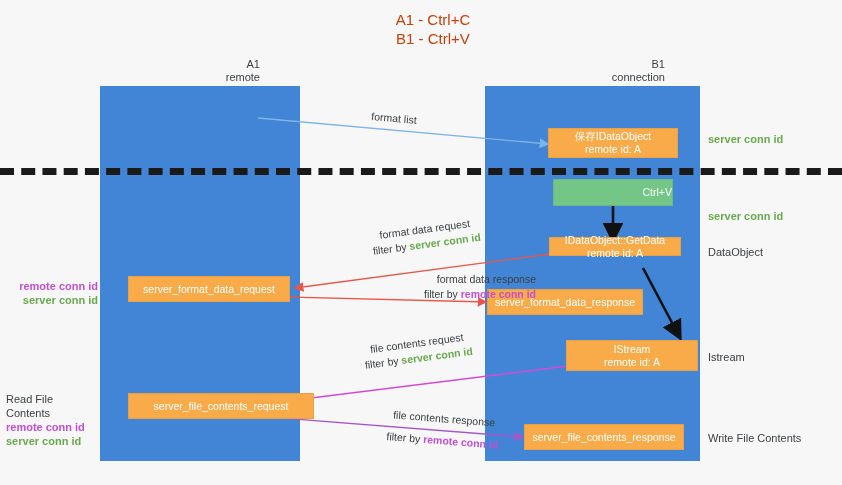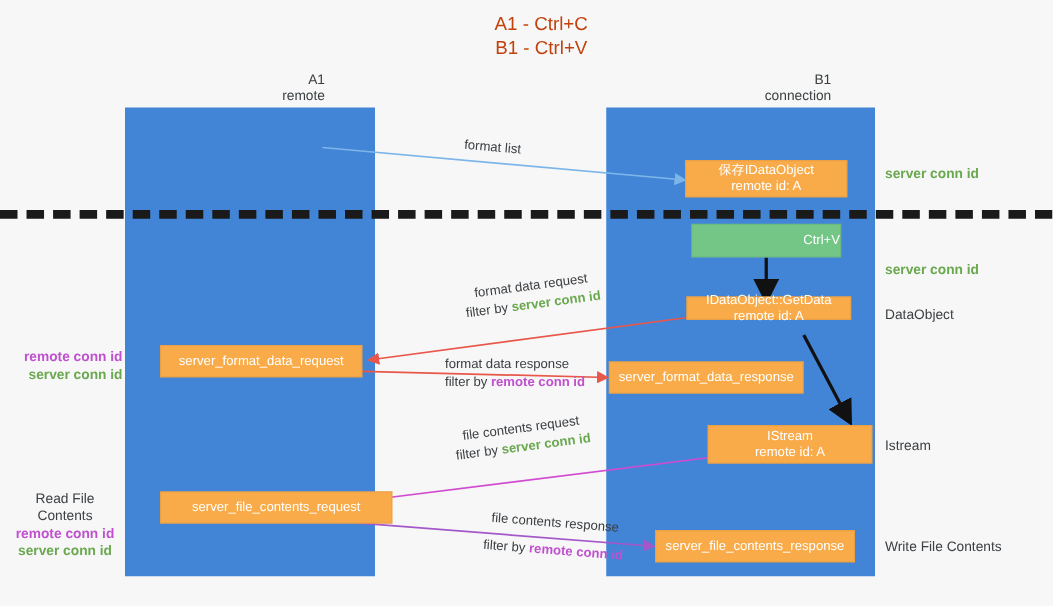--- a/index.html
+++ b/index.html
@@ -155,21 +155,21 @@
     <span>format list</span>
   </div>
 
   <div class="abs arrowtxt" style="left:370px;top:229px;transform:rotate(-7.5deg);transform-origin:left top;text-align:center;">
     <div>format data request</div>
     <div>
       <span class="plain">filter by </span><span class="green-txt">server conn id</span>
     </div>
   </div>
 
-  <div class="abs arrowtxt" style="left:356px;top:284px;text-align:left;width:180px;">
+  <div class="abs arrowtxt" style="left:356px;top:272px;text-align:right;width:180px;">
     <div>format data response</div>
     <div>
       <span class="plain">filter by </span><span class="purple-txt">remote conn id</span>
     </div>
   </div>
 
   <div class="abs arrowtxt" style="left:362px;top:343px;transform:rotate(-7.5deg);transform-origin:left top;text-align:center;">
     <div>file contents request</div>
     <div>
       <span class="plain">filter by </span><span class="green-txt">server conn id</span>
@@ -191,19 +191,19 @@
 
   <div class="abs sidelabel" style="left:708px;top:350px;">Istream</div>
 
   <div class="abs sidelabel" style="left:708px;top:431px;">Write File Contents</div>
 
   <div class="abs sidelabel" style="left:10px;top:279px;width:88px;text-align:right;">
     <div class="purple-txt">remote conn id</div>
     <div class="green-txt">server conn id</div>
   </div>
 
-  <div class="abs sidelabel" style="left:6px;top:392px;width:92px;text-align:center;">
+  <div class="abs sidelabel" style="left:6px;top:392px;width:92px;text-align:left;">
     <div class="plain">Read File Contents</div>
     <div class="purple-txt">remote conn id</div>
     <div class="green-txt">server conn id</div>
   </div>
 
 </div>
 
 </body></html>

